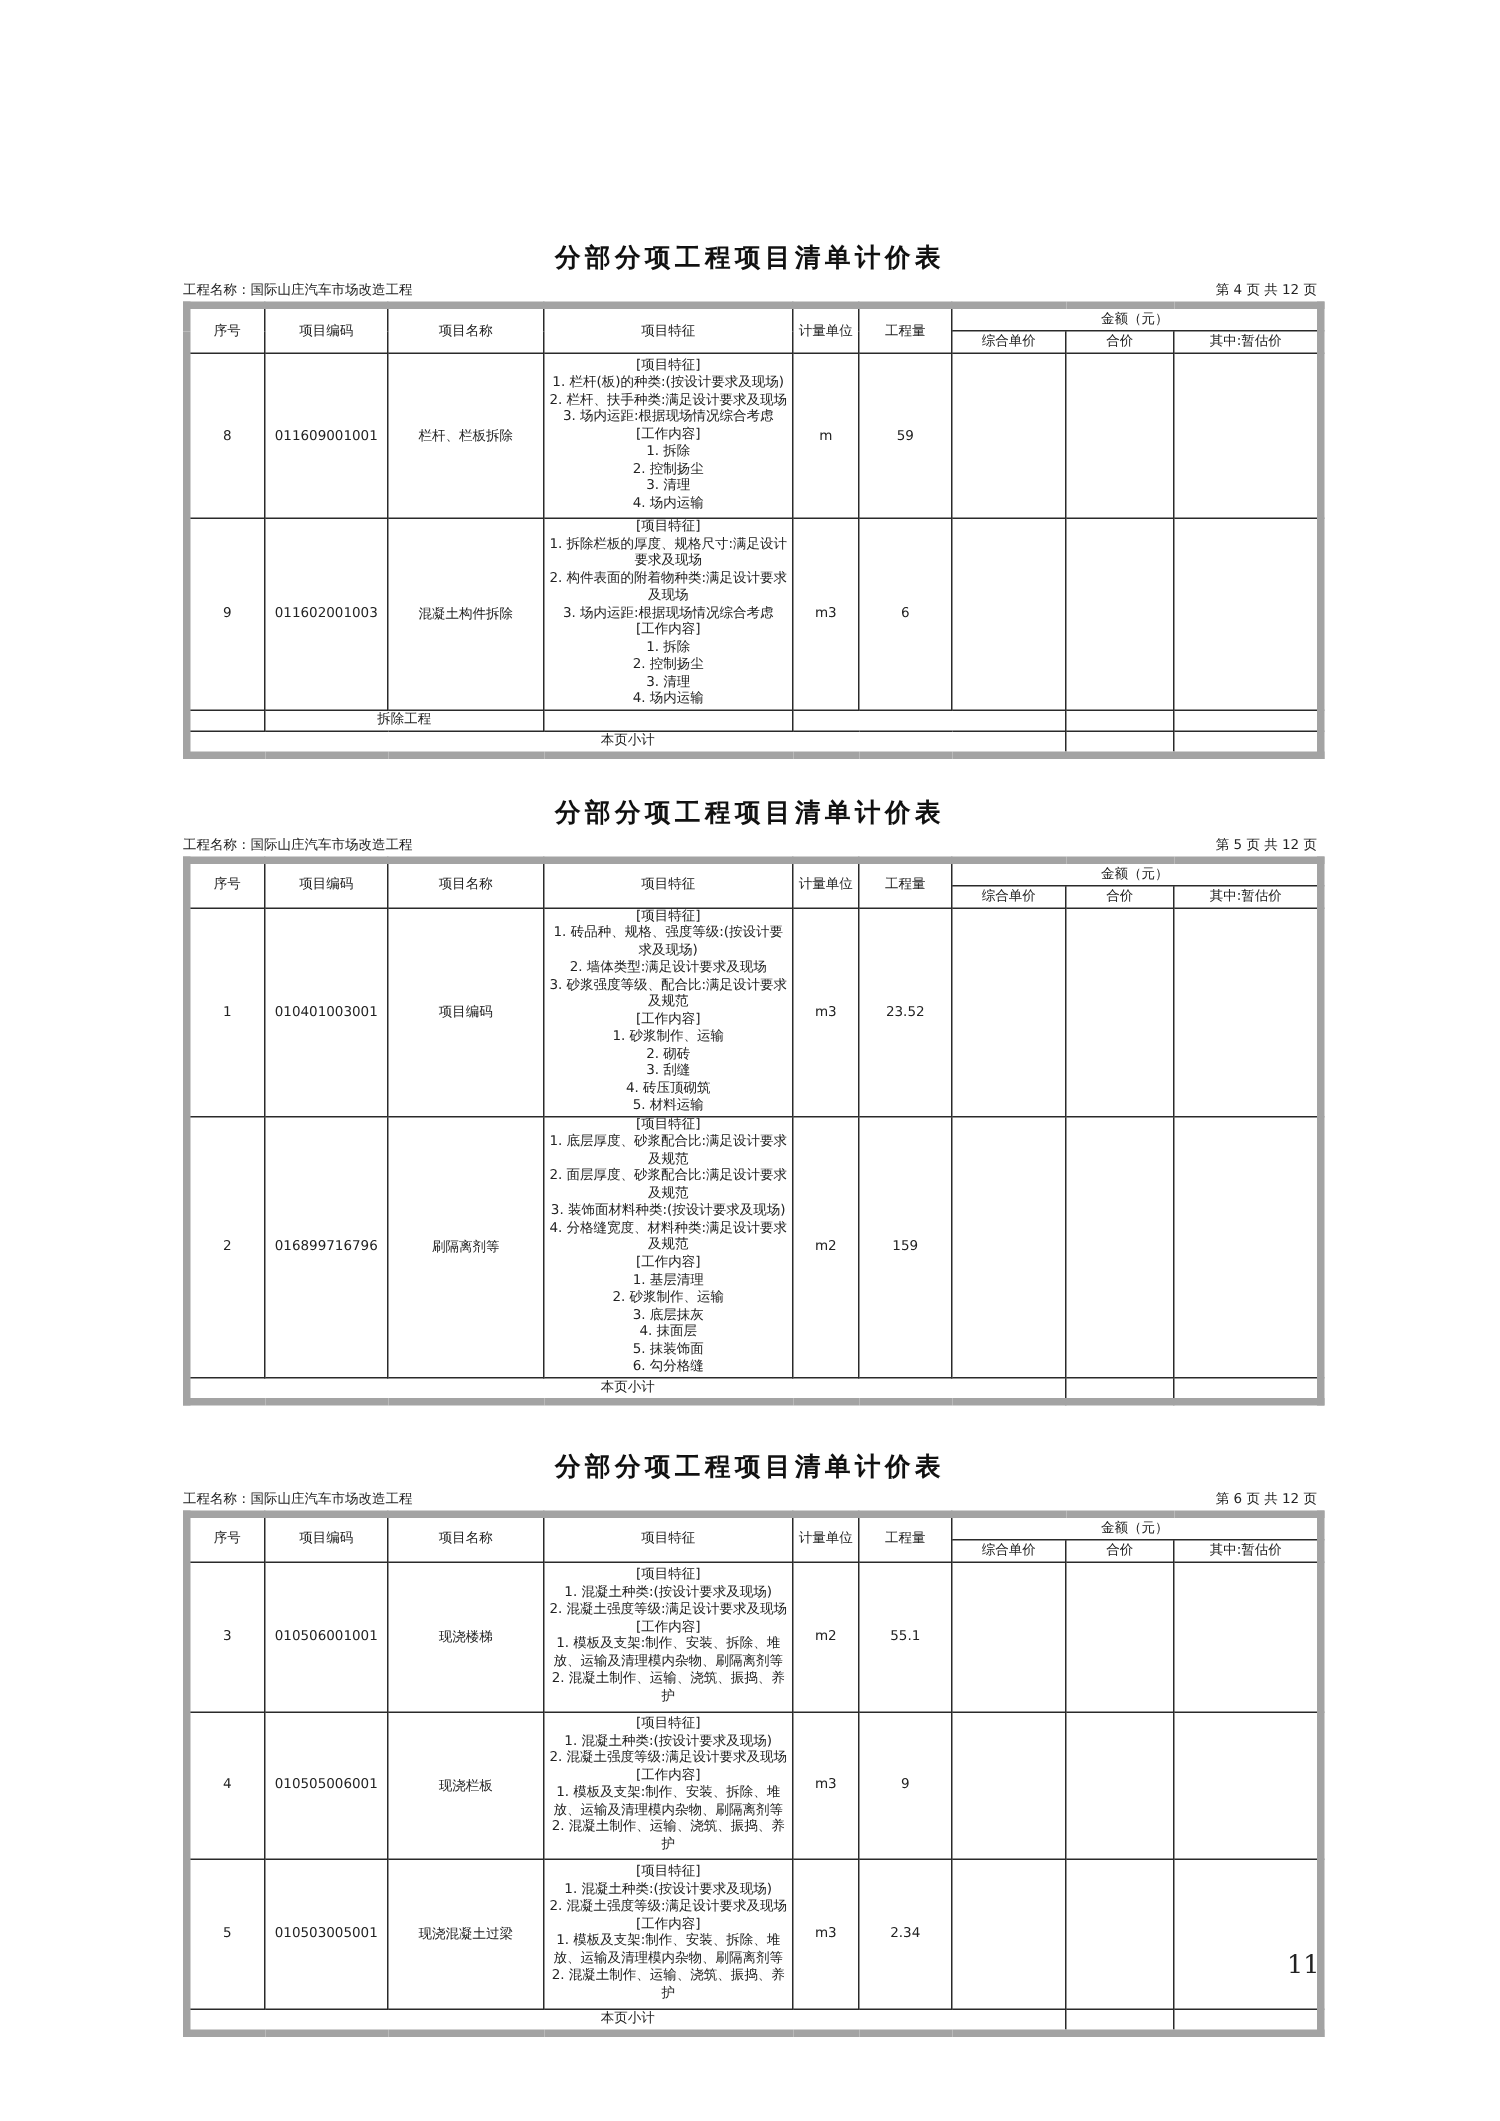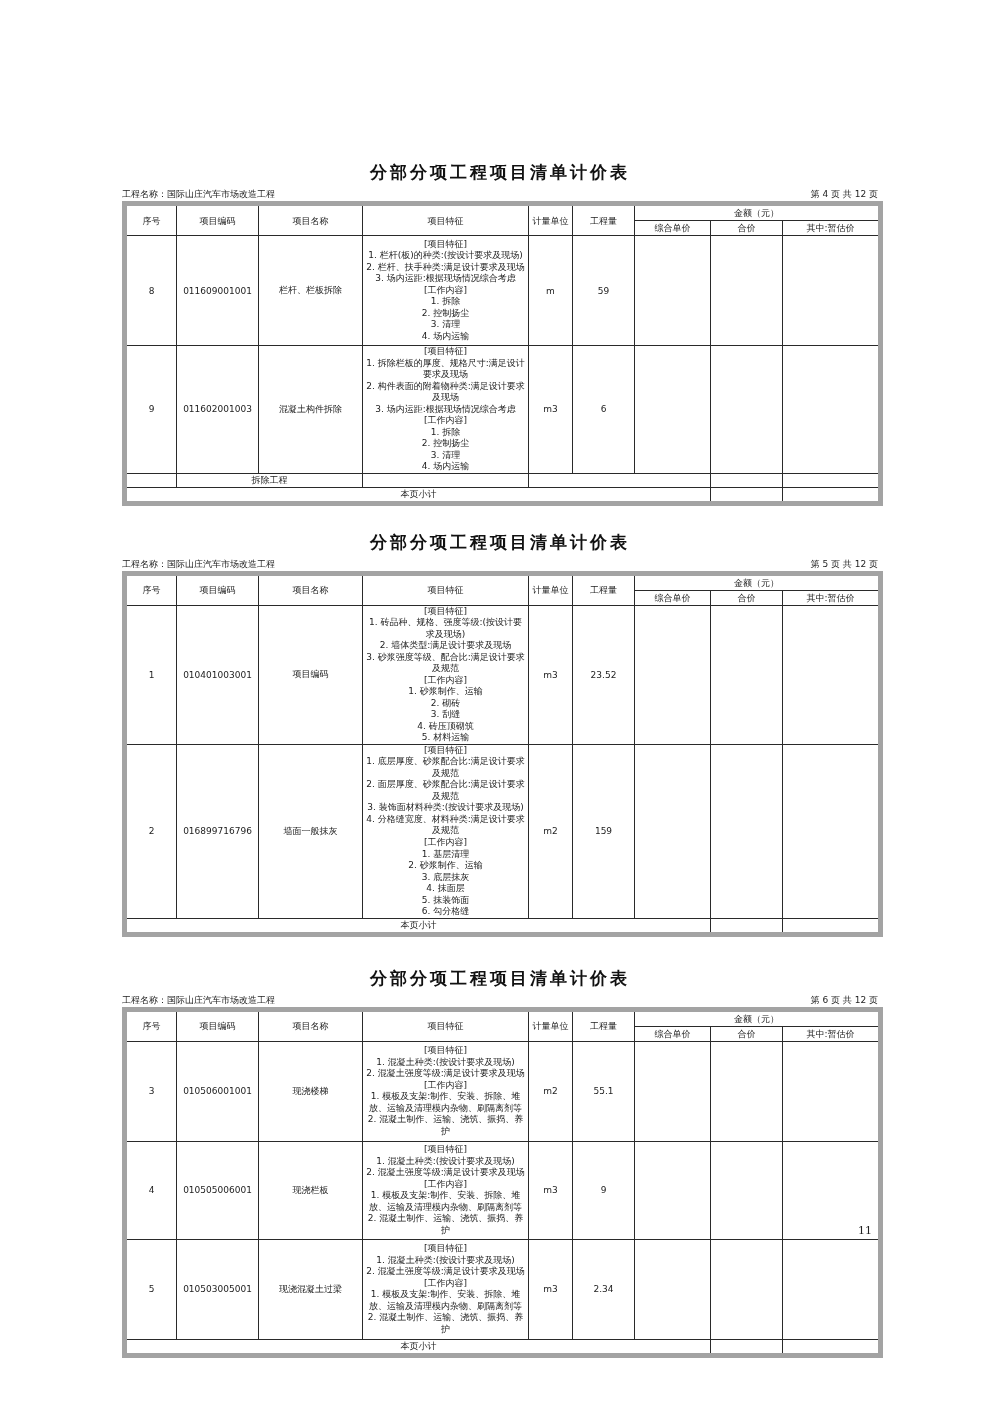--- a/index.html
+++ b/index.html
@@ -34,22 +34,22 @@
   td.feature {
     text-align:left; white-space:pre-line; font-size:8.5px;
     line-height:1.28; padding:3px 5px;
   }
   tr.rh-a{height:110px} tr.rh-b{height:108px}
   tr.rh-c{height:118px} tr.rh-d{height:152px}
   tr.rh-e{height:100px} tr.rh-f{height:98px} tr.rh-g{height:100px}
   tr.rh-foot td{height:13px; line-height:13px; padding:0;text-align:center;}
   tr.last td { border-bottom:2.5px solid #141414; }
   .page-num {
-    position:absolute; left:858px; top:1224px;
-    font-family:"DejaVu Serif", serif; font-size:11px; color:#222;
+    position:absolute; left:858px; top:1300px;
+    font-family:"DejaVu Serif", serif; font-size:17px; color:#222;
   }
 </style>
 </head>
 <body>
 
 <div class="sheet">
 
   <section class="block block-1">
     <h2 class="block-title">分部分项工程项目清单计价表</h2>
     <div class="meta">
@@ -187,21 +187,21 @@
 5. 材料运输</td>
         <td>m3</td>
         <td>23.52</td>
         <td></td>
         <td></td>
         <td></td>
       </tr>
       <tr class="rh-d">
         <td>2</td>
         <td>016899716796</td>
-        <td>墙面一般抹灰</td>
+        <td>刷隔离剂等</td>
         <td class="feature">[项目特征]
 1. 底层厚度、砂浆配合比:满足设计要求及规范
 2. 面层厚度、砂浆配合比:满足设计要求及规范
 3. 装饰面材料种类:(按设计要求及现场)
 4. 分格缝宽度、材料种类:满足设计要求及规范
 [工作内容]
 1. 基层清理
 2. 砂浆制作、运输
 3. 底层抹灰
 4. 抹面层

